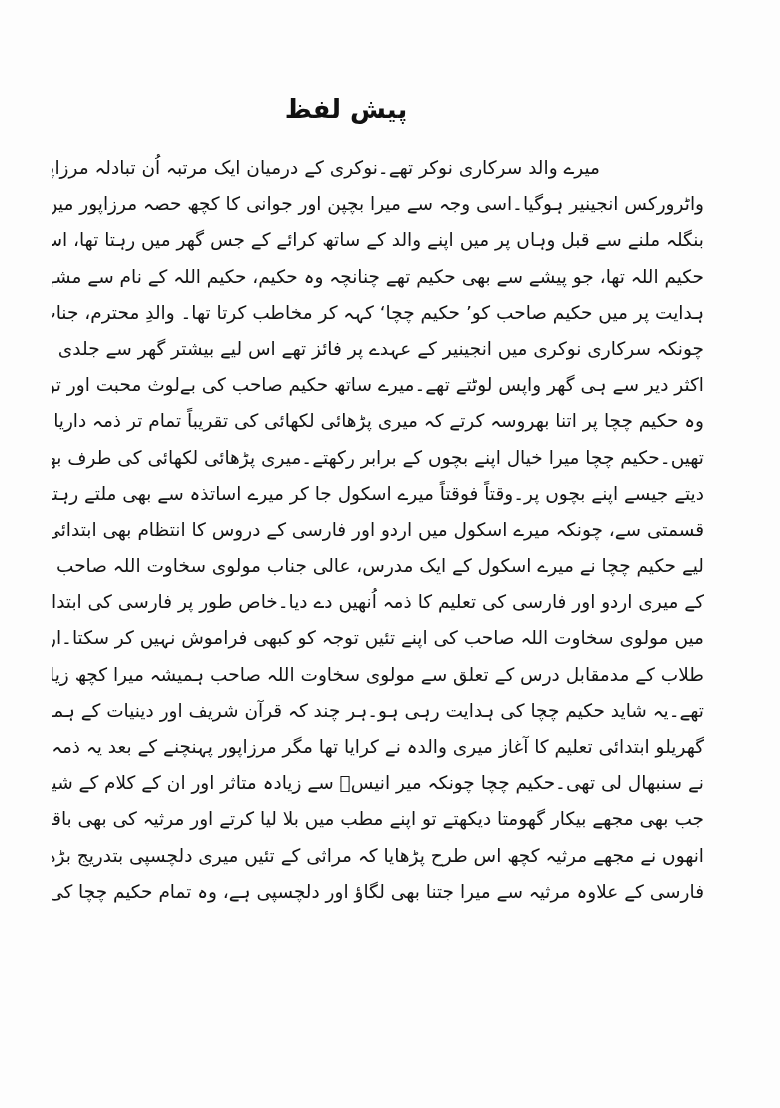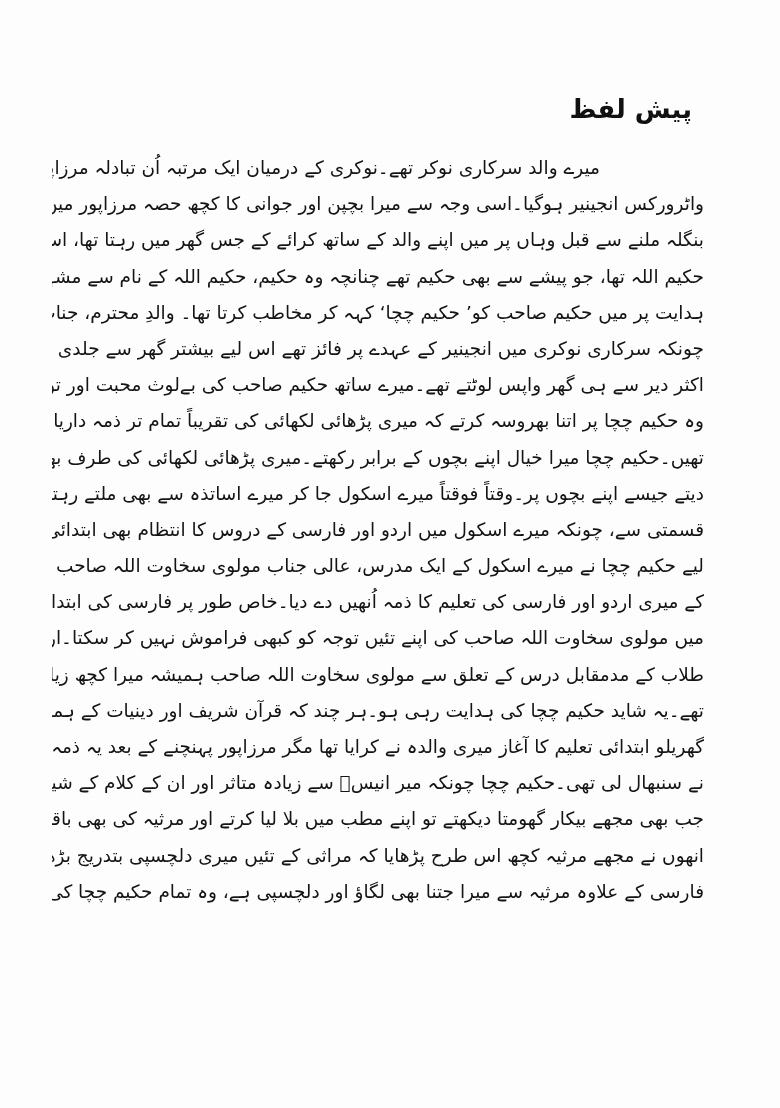--- a/index.html
+++ b/index.html
@@ -3,21 +3,21 @@
 <meta charset="utf-8">
 <style>
   html, body { margin: 0; padding: 0; background: #ffffff; }
   body { width: 780px; height: 1108px; position: relative; overflow: hidden; }
   .page {
     position: absolute; left: 0; top: 0; width: 780px; height: 1108px;
     background: #fdfdfd;
   }
   .title {
     position: absolute; top: 92px; left: 0; width: 692px;
-    direction: rtl;
+    text-align: center; direction: rtl;
     font-family: "DejaVu Sans", sans-serif;
     font-size: 26px; font-weight: bold; color: #111;
     line-height: 34px;
   }
   .body-text {
     position: absolute; top: 150px; left: 52px; width: 652px;
     direction: rtl;
     font-family: "DejaVu Sans", sans-serif;
     color: #141414;
   }

